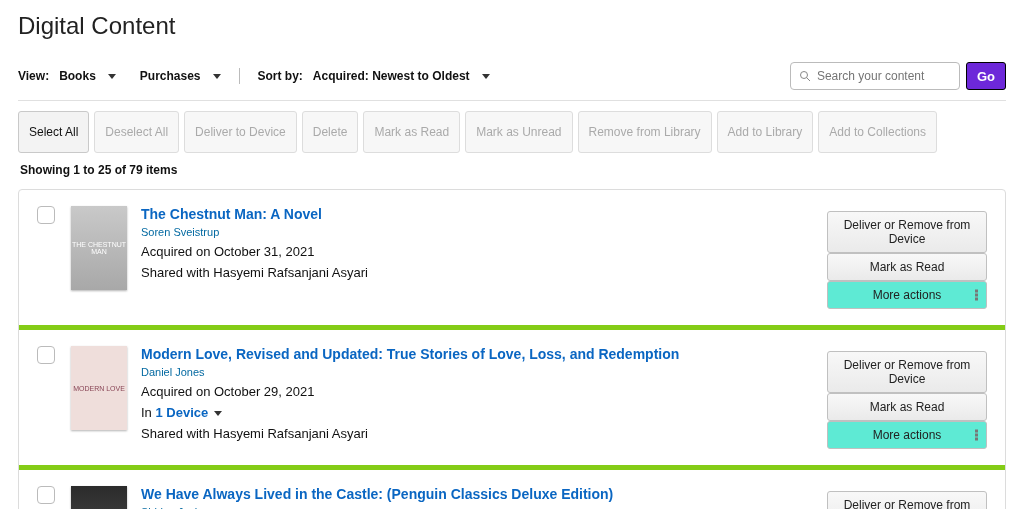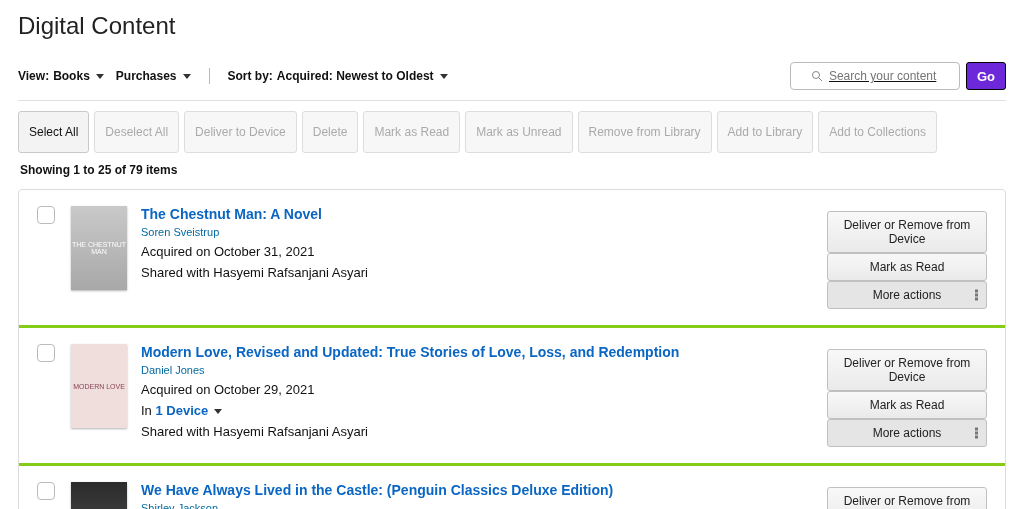--- a/index.html
+++ b/index.html
@@ -19,40 +19,40 @@
     color: #222;
   }
   .top-bar {
     display: flex;
     align-items: center;
     padding: 6px 0 10px 0;
     border-bottom: 1px solid #e0e0e0;
     justify-content: space-between;
   }
   .top-left { display:flex; align-items:center; gap:6px; }
-  .top-left .group { display:flex; align-items:center; gap:4px; }
+  .top-left .group { display:flex; align-items:center; gap:10px; }
   .label-strong { font-weight:700; font-size:12px; }
   .value-strong { font-weight:700; font-size:12px; }
   .caret {
     display:inline-block;
     width:0; height:0;
     border-left:4px solid transparent;
     border-right:4px solid transparent;
     border-top:5px solid #333;
     margin-left:2px;
     vertical-align: middle;
   }
   .vdiv {
     width:1px; height:16px; background:#bbb; margin:0 12px;
   }
   .search-wrap { display:flex; align-items:center; gap:6px; }
   .search-box {
     display:flex; align-items:center;
     border:1px solid #bbb; border-radius:4px;
-    height:28px; width:170px; padding:0 20px; background:#fff;text-decoration:underline;
+    height:28px; width:170px; padding:0 8px; background:#fff;
   }
   .search-box svg { flex:0 0 auto; margin-right:4px; }
   .search-box input {
     border:none; outline:none; width:100%; font-size:12px; color:#555;
   }
   .go-btn {
     background:#6d28d9; color:#fff; border:1px solid #000;
     border-radius:3px; height:28px; padding:0 10px; font-size:13px;
     font-weight:700; cursor:pointer;
   }
@@ -83,21 +83,21 @@
   }
 
   .list-container {
     border:1px solid #dcdcdc;
     border-radius:4px;
     background:#fff;
   }
   .row {
     display:flex; gap:14px;
     padding:16px 18px;
-    border-bottom:3px solid #84cc16;
+    border-bottom:5px solid #84cc16;
   }
   .row:last-child { border-bottom:none; }
   .chkcol { width:20px; padding-top:0; }
   .chk {
     width:18px; height:18px;
     border:1px solid #bbb; border-radius:4px;
     background:#fff; cursor:pointer;
   }
   .cover {
     width:56px; height:84px;
@@ -129,21 +129,21 @@
     font-size:12px;
     border:1px solid #c0c0c0;
     background:linear-gradient(#f8f8f8,#eaeaea);
     border-radius:3px;
     padding:6px 6px;
     cursor:pointer;
     text-align:center;
     color:#222;
   }
   .abtn.more {
-    background:#e5e5e5;
+    background:#5eead4;
     display:flex; align-items:center; justify-content:center;
     position:relative;
   }
   .more-dots {
     position:absolute; right:8px; top:50%; transform:translateY(-50%);
     display:flex; flex-direction:column; gap:1px;
   }
   .more-dots span { width:3px; height:3px; background:#777; display:block; }
 </style>
 </head>

